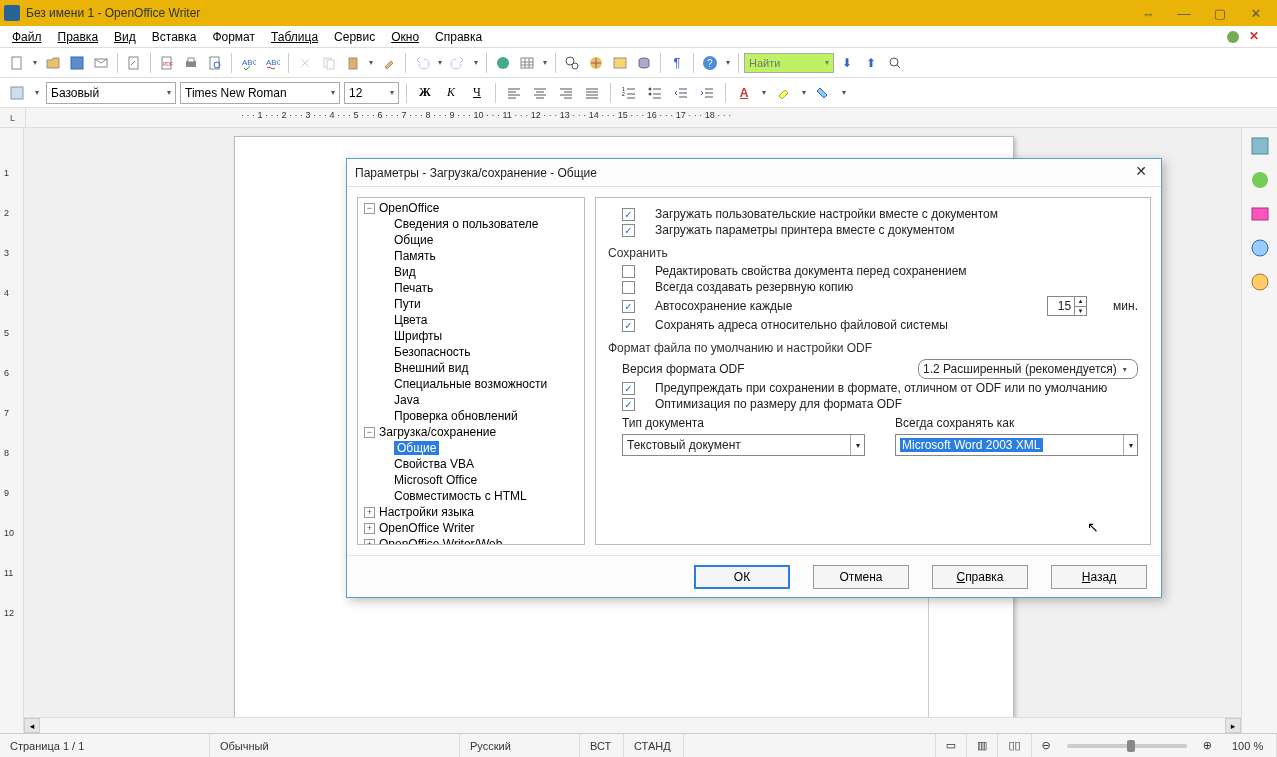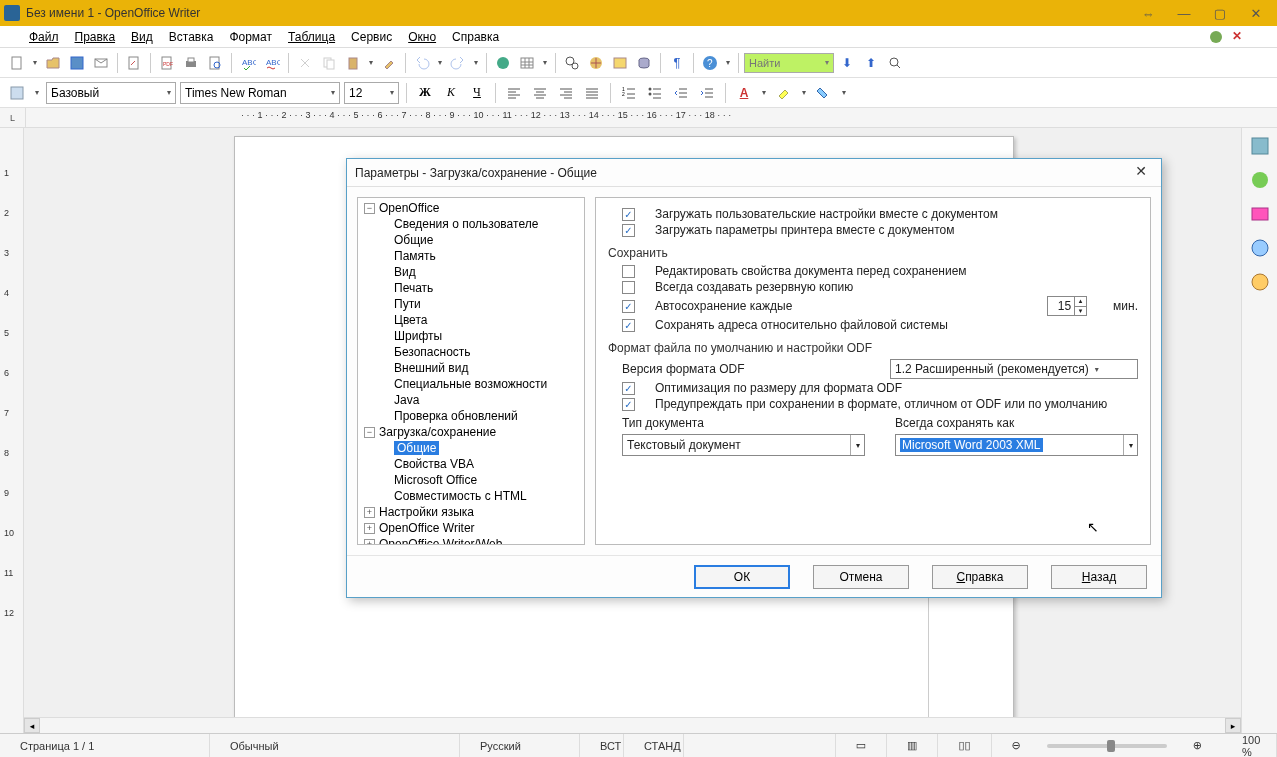--- a/index.html
+++ b/index.html
@@ -6,21 +6,21 @@
 body { background: #fff; width: 1277px; height: 757px; overflow: hidden; font-size: 12px; position: relative; }
 
 
 .titlebar { height: 26px; display: flex; align-items: center; padding: 0 4px; background: #eab308; }
 .titlebar .icon { width: 16px; height: 16px; margin-right: 6px; background: #2a6496; border-radius: 2px; }
 .titlebar .title { font-size: 12px; color: #333; }
 .winbtns { margin-left: auto; display: flex; gap: 2px; }
 .winbtn { width: 34px; height: 22px; display: flex; align-items: center; justify-content: center; color: #555; font-size: 13px; }
 
 
-.menubar { height: 22px; display: flex; align-items: center; padding: 0 21px; border-bottom: 1px solid #ddd; }
+.menubar { height: 22px; display: flex; align-items: center; padding: 0 4px; border-bottom: 1px solid #ddd; }
 .menubar .menu { padding: 2px 8px; font-size: 12px; color: #000; }
 .menubar .menu .u { text-decoration: underline; }
 .menubar .spacer { flex: 1; }
 .menubar .right-icons { display: flex; gap: 8px; padding-right: 8px; }
 .ricon { width: 16px; height: 16px; }
 
 
 .toolbar { height: 30px; display: flex; align-items: center; padding: 2px 6px; border-bottom: 1px solid #e0e0e0; gap: 2px; }
 .tbtn { width: 22px; height: 22px; display: flex; align-items: center; justify-content: center; border: 1px solid transparent; border-radius: 2px; }
 .tbtn svg { width: 16px; height: 16px; }
@@ -51,21 +51,21 @@
 .page-inner-border { position: absolute; left: 290px; top: 124px; width: 615px; height: 510px; border: 1px solid #ccc; border-top: none; border-left: none; }
 .sidepanel { width: 36px; background: #f5f5f5; border-left: 1px solid #ddd; display: flex; flex-direction: column; align-items: center; padding-top: 6px; gap: 10px; }
 .side-icon { width: 24px; height: 24px; border-radius: 3px; display:flex; align-items:center; justify-content:center; }
 
 .hscroll { position: absolute; bottom: 24px; left: 24px; right: 36px; height: 16px; background: #f0f0f0; border-top: 1px solid #ddd; display:flex; }
 .hscroll .sbtn { width: 16px; background: #e5e5e5; border: 1px solid #ccc; font-size:9px; display:flex; align-items:center; justify-content:center; }
 .hscroll .strack { flex: 1; background: #f5f5f5; }
 
 
 .statusbar { position: absolute; bottom: 0; left: 0; right: 0; height: 24px; background: #f5f5f5; border-top: 1px solid #ccc; display: flex; align-items: center; font-size: 11px; color: #333; }
-.statusbar .cell { padding: 0 20px; border-right: 1px solid #ddd; height: 100%; display: flex; align-items: center; }
+.statusbar .cell { padding: 0 10px; border-right: 1px solid #ddd; height: 100%; display: flex; align-items: center; }
 .statusbar .flex { flex: 1; }
 .statusbar .zoom-slider { width: 120px; height: 4px; background: #ccc; border-radius: 2px; position: relative; margin: 0 6px; }
 .statusbar .zoom-slider .thumb { position: absolute; left: 50%; top: -4px; width: 8px; height: 12px; background: #888; border-radius: 2px; }
 .dialog { position: absolute; left: 346px; top: 158px; width: 816px; height: 440px; background: #fdfdfd; border: 1px solid #58a0c8; box-shadow: 3px 3px 10px rgba(0,0,0,.25); display: flex; flex-direction: column; }
 .dialog-title { height: 28px; display: flex; align-items: center; padding: 0 8px; font-size: 12px; color: #222; border-bottom: 1px solid #e0e0e0; }
 .dialog-close { margin-left: auto; width: 24px; height: 20px; font-size: 14px; color: #333; text-align: center; }
 .dialog-body { flex: 1; display: flex; padding: 10px; gap: 10px; overflow: hidden; }
 .tree { width: 228px; border: 1px solid #bbb; background: #fff; overflow-y: auto; font-size: 12px; padding: 2px 0; }
 .tree .node { padding: 1px 4px 1px 6px; white-space: nowrap; display: flex; align-items: center; }
 .tree .node .exp { width: 11px; height: 11px; border: 1px solid #999; font-size: 9px; line-height: 9px; text-align: center; margin-right: 4px; color: #555; }
@@ -604,32 +604,32 @@
         <div class="chk-row">
             <span class="chk checked"></span>
             <span class="chk-label">Сохранять адреса относительно файловой системы</span>
           </div>
       </div>
       <div class="section">
         <div class="section-title">Формат файла по умолчанию и настройки ODF</div>
         <div class="chk-row" style="padding-left:14px; display:flex; align-items:center;">
           <span>Версия формата ODF</span>
           <span style="flex:1"></span>
-          <span class="inline-combo" style="width:248px;">
+          <span class="inline-combo" style="width:220px;border-radius:8px;">
               <span>1.2 Расширенный (рекомендуется)</span>
               <span class="arrow">▾</span>
             </span>
         </div>
         <div class="chk-row">
             <span class="chk checked"></span>
+            <span class="chk-label">Предупреждать при сохранении в формате, отличном от ODF или по умолчанию</span>
+          </div>
+        <div class="chk-row">
+            <span class="chk checked"></span>
             <span class="chk-label">Оптимизация по размеру для формата ODF</span>
-          </div>
-        <div class="chk-row">
-            <span class="chk checked"></span>
-            <span class="chk-label">Предупреждать при сохранении в формате, отличном от ODF или по умолчанию</span>
           </div>
         <div class="row-two-col" style="padding-left:14px;">
           <div class="col">
             <div class="label"><span class="u">Т</span>ип документа</div>
             <div class="field-combo">
                 <span class="txt">Текстовый документ</span>
                 <span class="arrow">▾</span>
               </div>
           </div>
           <div class="col">

